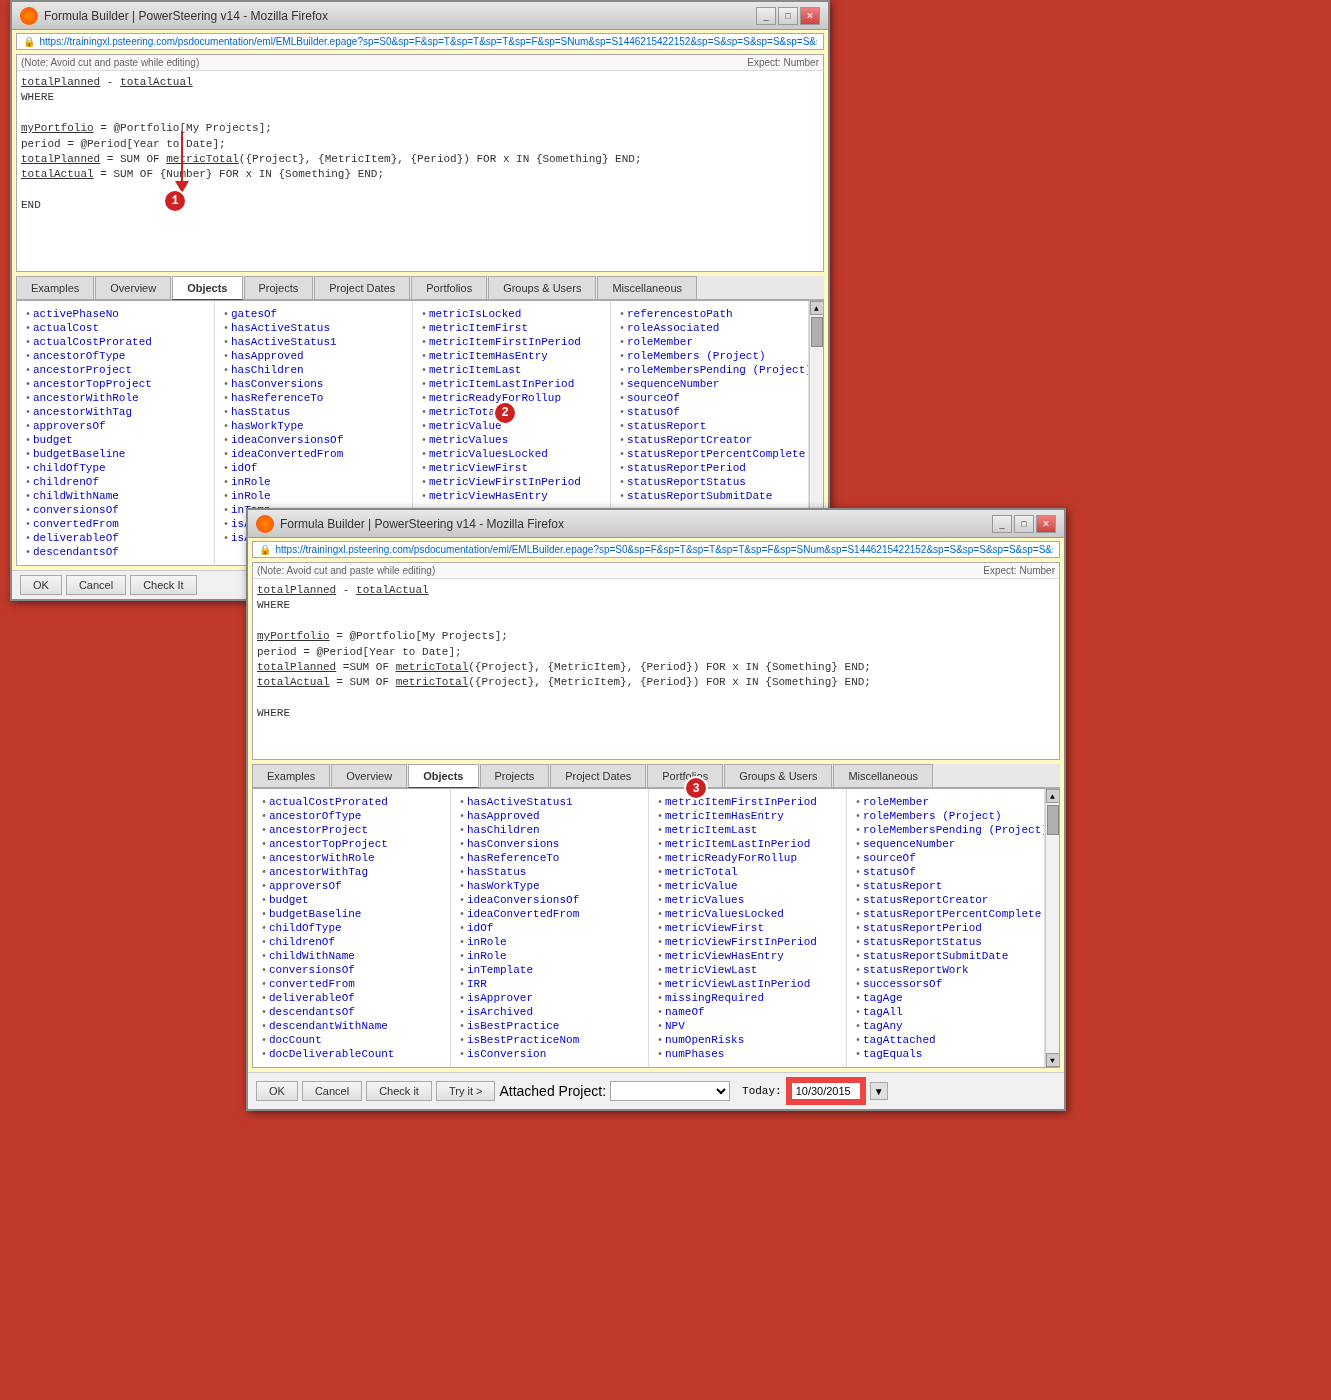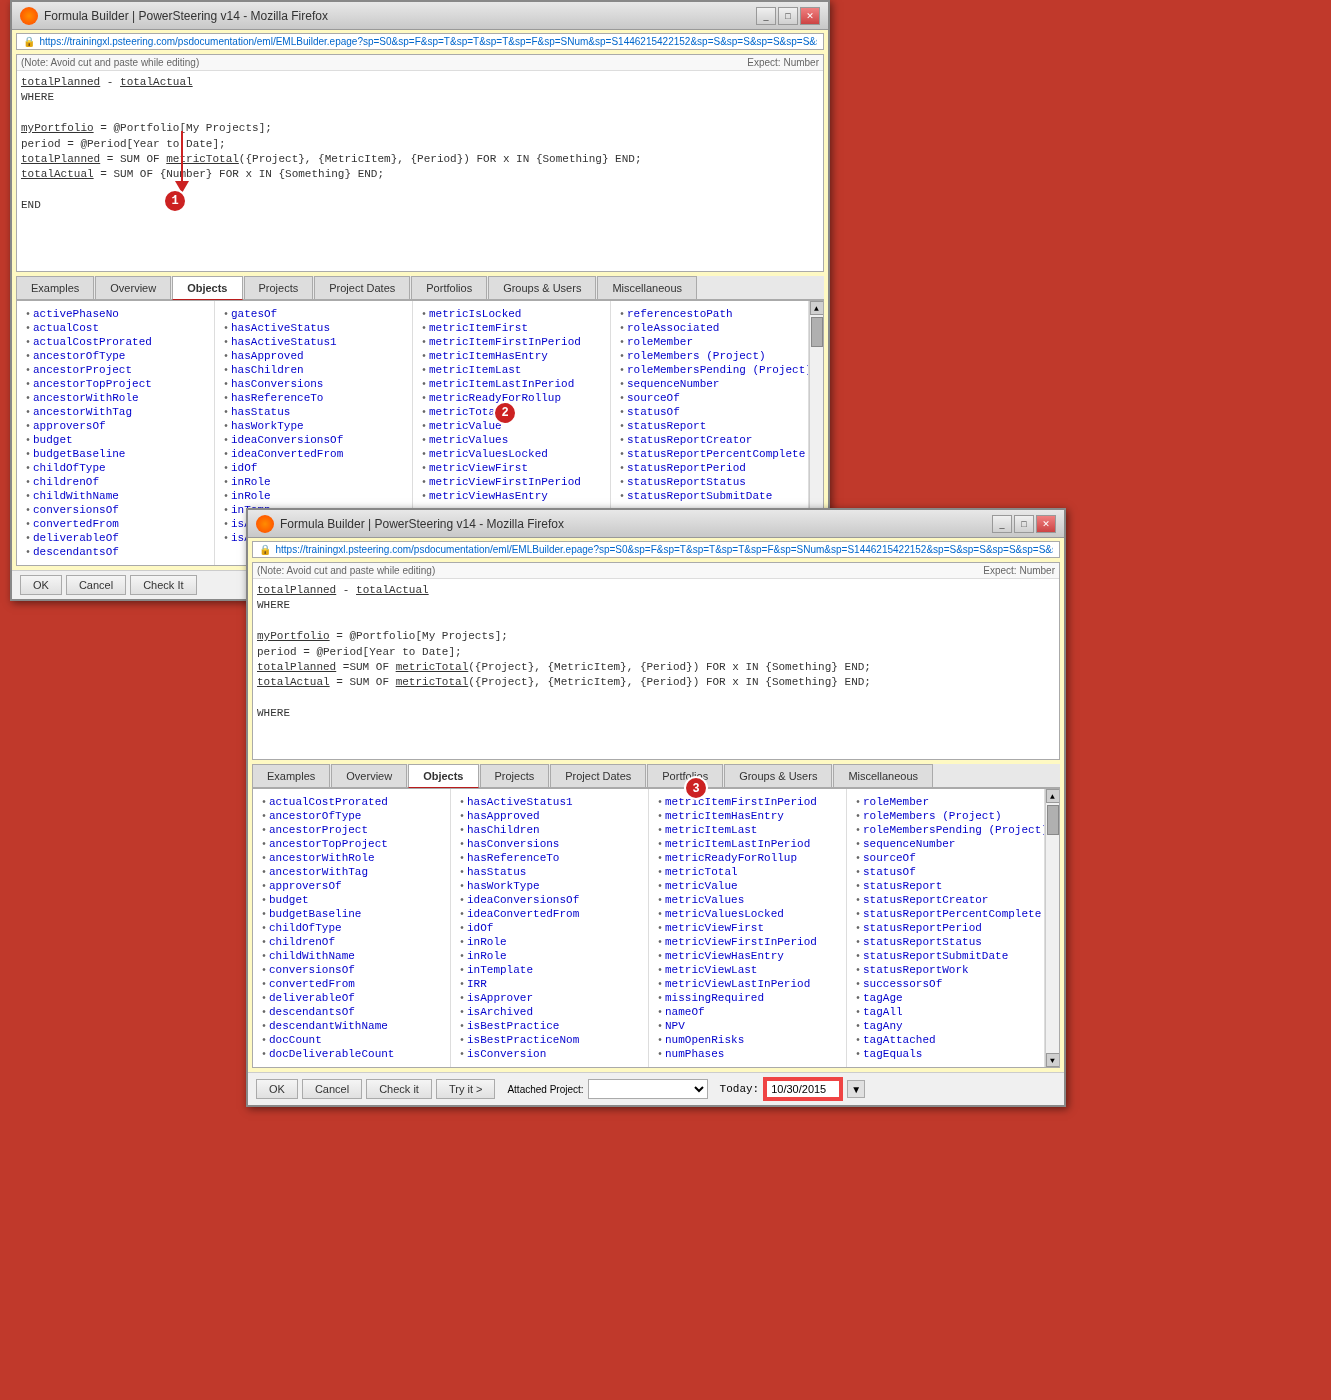--- a/index.html
+++ b/index.html
@@ -274,41 +274,41 @@
     .bottom-bar-2 {
       display: flex;
       gap: 4px;
       padding: 4px 8px;
       background: #f0f0f0;
       border-top: 1px solid #ccc;
       align-items: center;
     }
 
     .attached-project-label {
-      font-size: 10px;
-      margin-left: 8px;
+      font-size: 14px;
+      margin-left: 0;
     }
 
     .project-dropdown {
       border: 1px solid #aaa;
       background: white;
       padding: 2px 16px 2px 4px;
       font-size: 11px;
       min-width: 120px;
       position: relative;
     }
 
     .today-label {
       font-size: 11px;
       margin-left: 8px;
       font-family: Liberation Mono, monospace;
     }
 
     .today-input {
-      border: 4px solid #ef4444;
+      border: 6px solid #ef4444;
       background: white;
       padding: 2px 4px;
       font-size: 11px;
       width: 80px;
     }
 
     .cal-btn {
       width: 18px;
       height: 18px;
       background: #e0e0e0;

